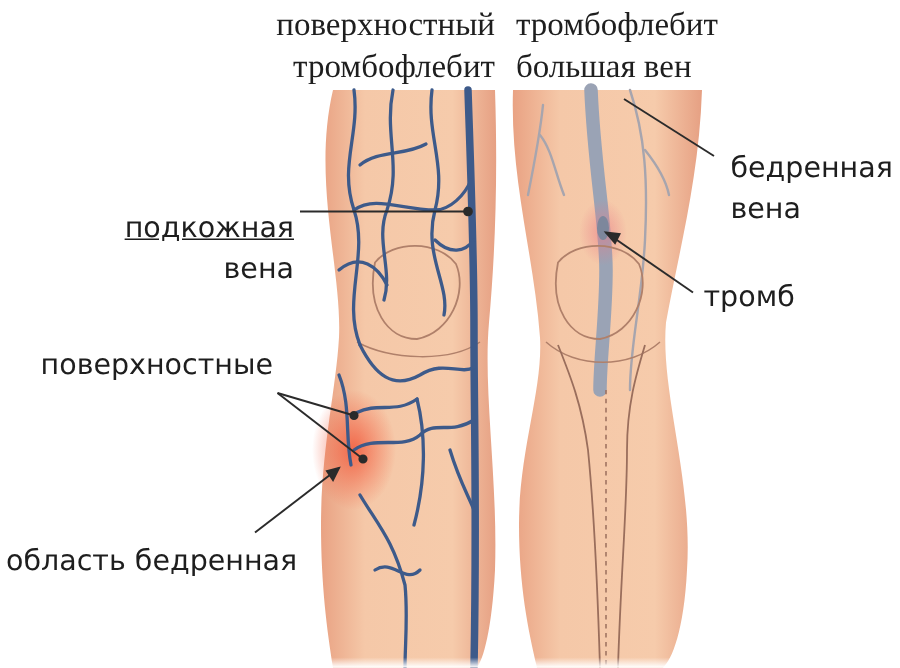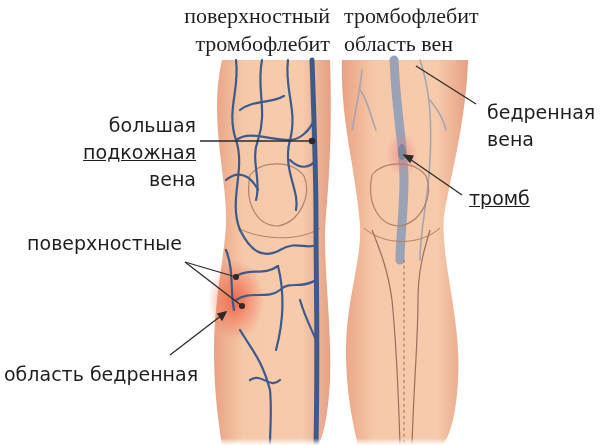--- a/index.html
+++ b/index.html
@@ -100,27 +100,26 @@
       <polygon points="226,312 218,314 222,320"></polygon>
       <line x1="416" y1="66" x2="476" y2="104"></line>
       <line x1="462" y1="195" x2="404" y2="155"></line>
       <polygon points="404,155 410,162 413,156"></polygon>
     </g>
   </svg>
 
   <div class="lbl title r" style="left:100px; top:2px; width:230px;">поверхностный</div>
   <div class="lbl title r" style="left:100px; top:30px; width:230px;">тромбофлебит</div>
   <div class="lbl title" style="left:344px; top:2px;">тромбофлебит</div>
-  <div class="lbl title" style="left:344px; top:30px;">область вен</div>
+  <div class="lbl title" style="left:344px; top:30px;">большая вен</div>
 
-  <div class="lbl r" style="left:60px; top:113px; width:136px;">большая</div>
   <div class="lbl r" style="left:60px; top:140px; width:136px;text-decoration:underline;">подкожная</div>
   <div class="lbl r" style="left:60px; top:167px; width:136px;">вена</div>
 
   <div class="lbl r" style="left:0px; top:231px; width:182px;">поверхностные</div>
 
   <div class="lbl" style="left:4px; top:362px;">область бедренная</div>
 
   <div class="lbl" style="left:487px; top:100px;text-align:right;">бедренная</div>
   <div class="lbl" style="left:487px; top:127px;">вена</div>
-  <div class="lbl" style="left:469px; top:186px;text-decoration:underline;">тромб</div>
+  <div class="lbl" style="left:469px; top:186px;">тромб</div>
 
 </div>
 
 </body></html>

